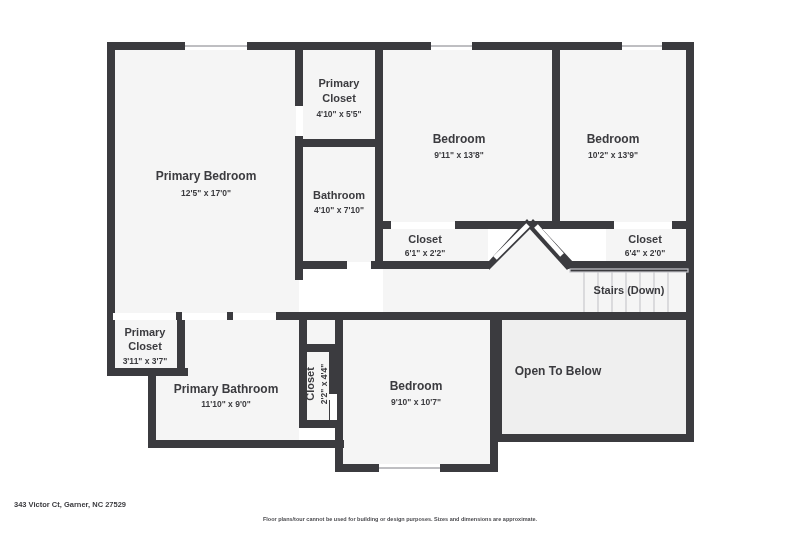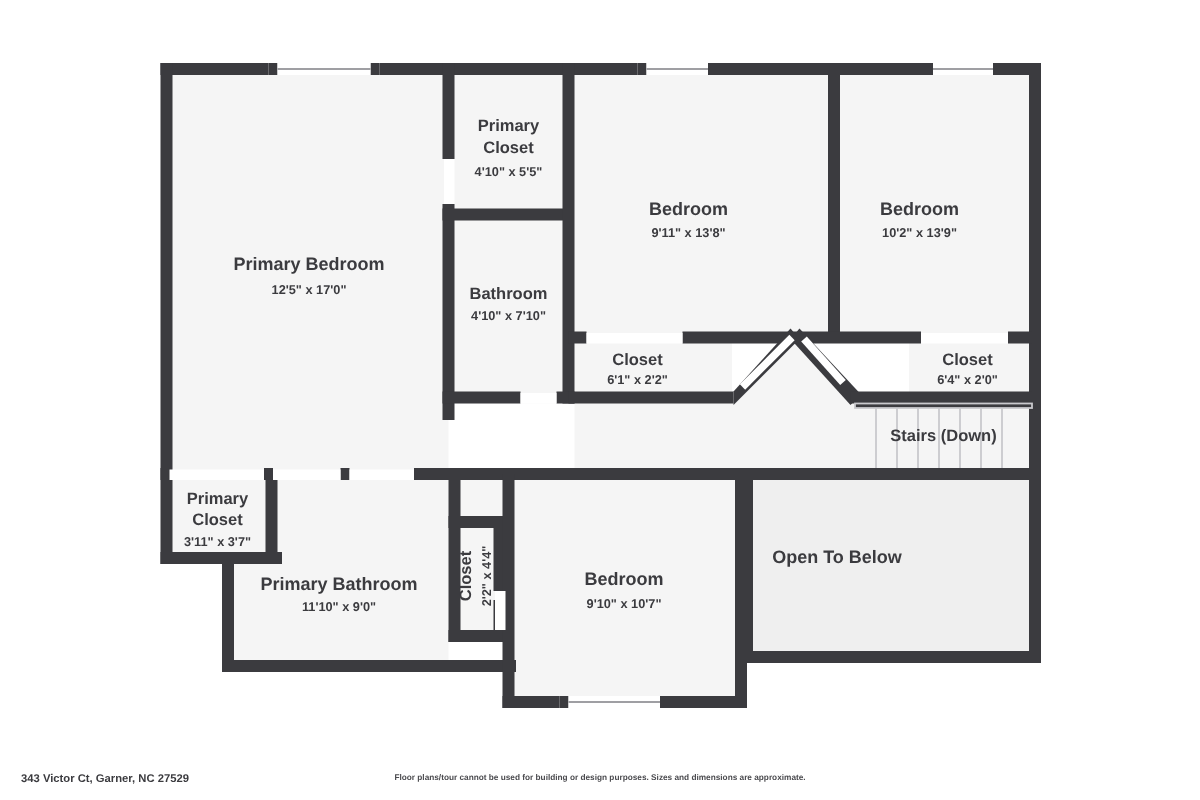--- a/index.html
+++ b/index.html
@@ -47,21 +47,20 @@
   .footer-text {
     position: absolute;
     font-family: "Liberation Sans", sans-serif;
     font-weight: bold;
     color: #3b3b3f;
   }
   #addr-line {
     left: 14px;
     top: 500px;
     font-size: 7.5px;
-    margin-top: 14px;
   }
   #floor-line {
     left: 14px;
     top: 515px;
     font-size: 7.5px;
     margin-top: 44px;
   }
   #disclaimer-line {
     left: 0;
     top: 516px;

